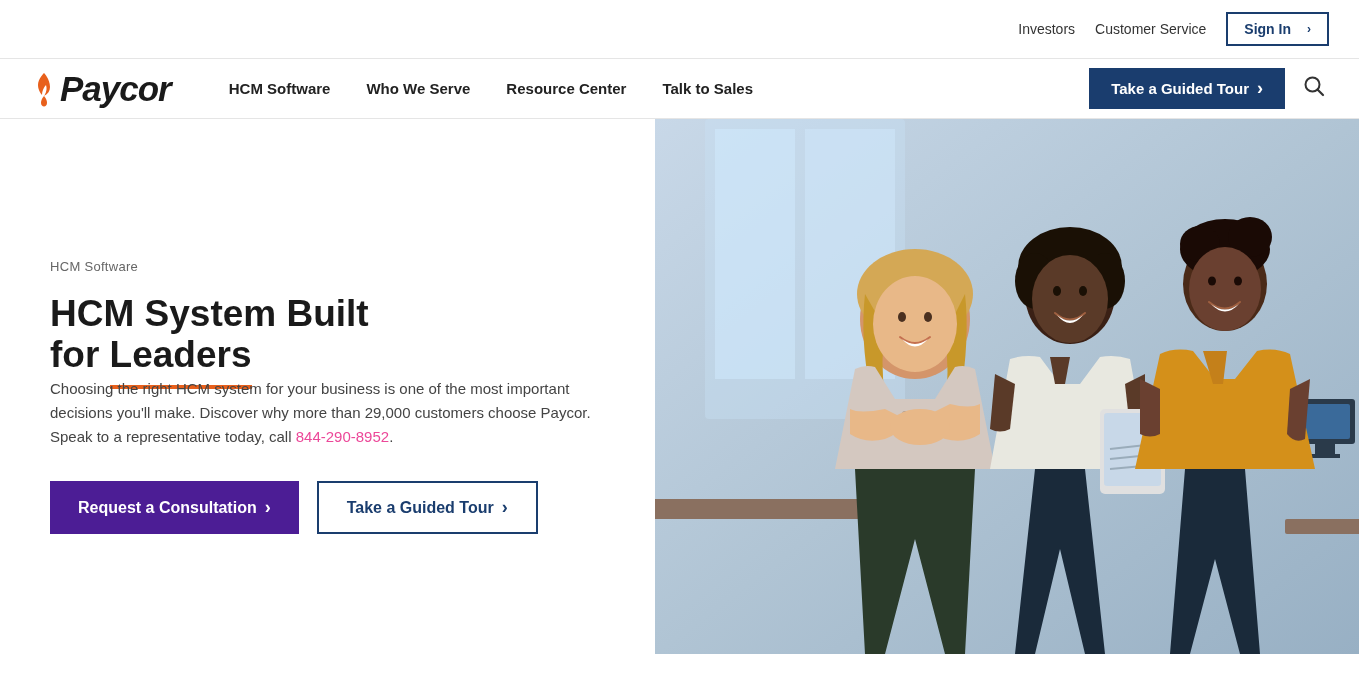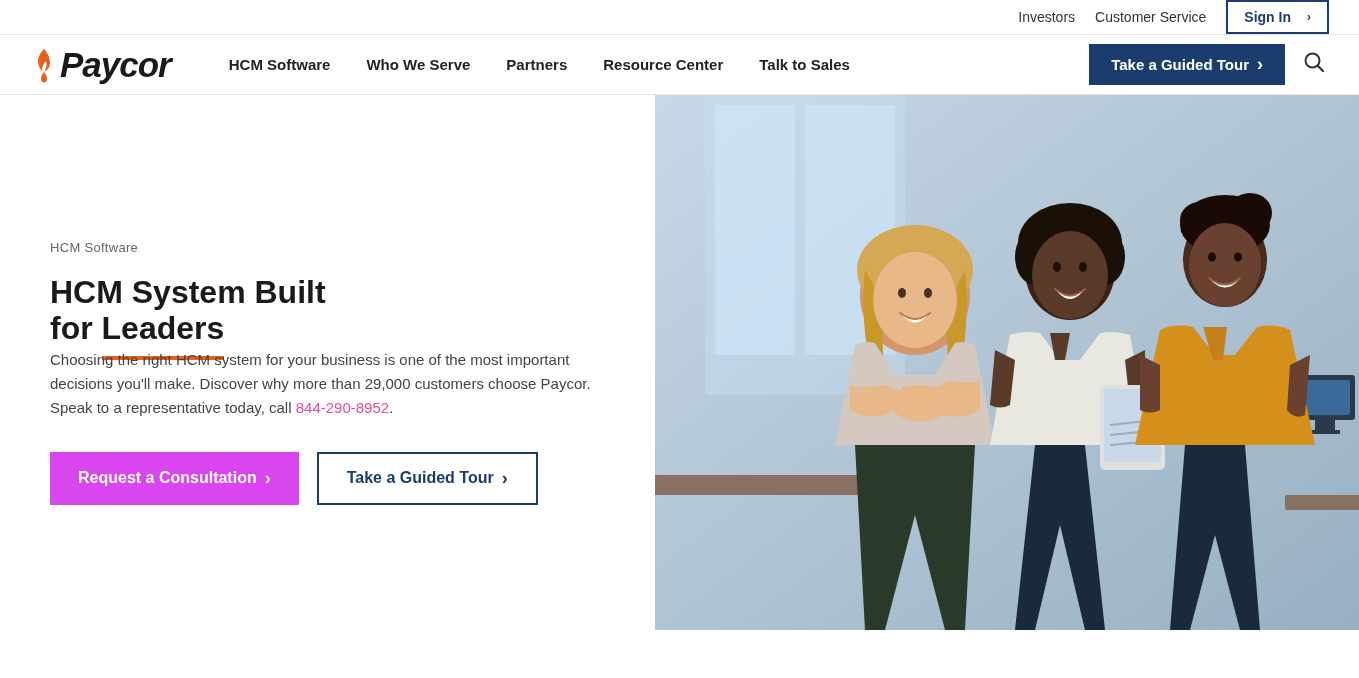--- a/index.html
+++ b/index.html
@@ -3,21 +3,21 @@
   <meta charset="utf-8">
   <style>
     * { margin: 0; padding: 0; box-sizing: border-box; }
     body { font-family: Arial, 'Helvetica Neue', sans-serif; background: #fff; overflow-x: hidden; width: 1359px; }
 
     
     .top-bar {
       display: flex;
       justify-content: flex-end;
       align-items: center;
-      padding: 0 30px;
+      padding: 12px 30px;
       gap: 20px;
       border-bottom: 1px solid #e5e5e5;
       background: #fff;
     }
     .top-bar a {
       text-decoration: none;
       color: #333;
       font-size: 14px;
     }
     .signin-btn {
@@ -107,21 +107,21 @@
       justify-content: center;
     }
     .hero-eyebrow {
       font-size: 13px;
       color: #666;
       margin-bottom: 20px;
       font-weight: 400;
       letter-spacing: 0.3px;
     }
     .hero-title {
-      font-size: 32px;
+      font-size: 37px;
       font-weight: 800;
       color: #1a1a1a;
       line-height: 1.1;
       margin-bottom: 2px;
     }
     .hero-title .underlined {
       color: #1a1a1a;
       text-decoration: none;
       border-bottom: 4px solid #e8601c;
       padding-bottom: 10px;
@@ -136,21 +136,21 @@
     .hero-desc a {
       color: #ec4899;
       text-decoration: none;
     }
     .hero-buttons {
       display: flex;
       gap: 18px;
       align-items: center;
     }
     .btn-primary {
-      background: #d946ef;
+      background: #4c1d95;
       color: #fff;
       padding: 16px 28px;
       font-size: 16px;
       font-weight: bold;
       display: flex;
       align-items: center;
       gap: 8px;
       cursor: pointer;
       border: none;
       white-space: nowrap;
@@ -233,23 +233,20 @@
       <span class="paycor-wordmark" style="margin-left:2px;">Paycor</span>
     </a>
   </div>
 
   <div class="nav-links">
     <a href="#" class="nav-item">
       <span>HCM Software</span>
     </a>
     <a href="#" class="nav-item">
       <span>Who We Serve</span>
-    </a>
-    <a href="#" class="nav-item">
-      <span>Partners</span>
     </a>
     <a href="#" class="nav-item">
       <span>Resource Center</span>
     </a>
     <a href="#" class="nav-item">
       <span>Talk to Sales</span>
     </a>
   </div>
 
   <div class="nav-right">

